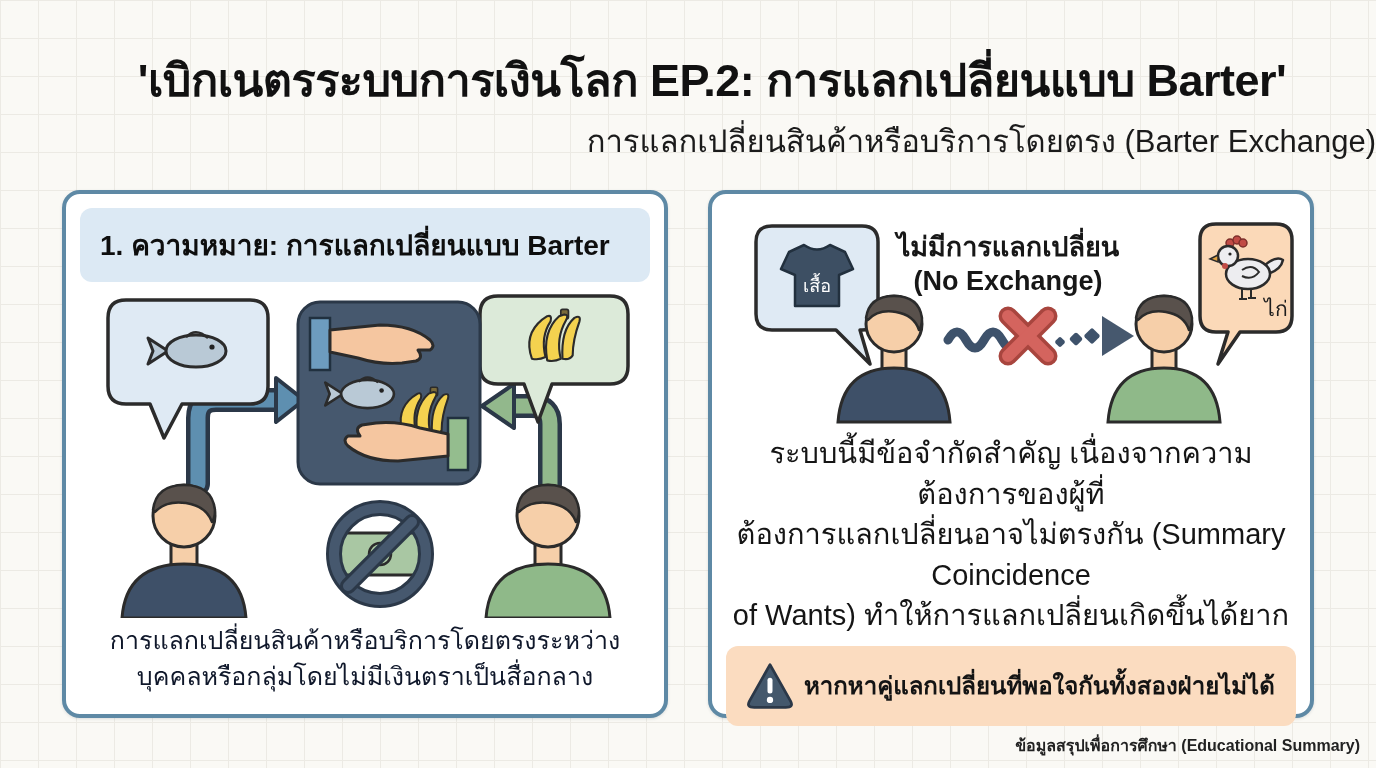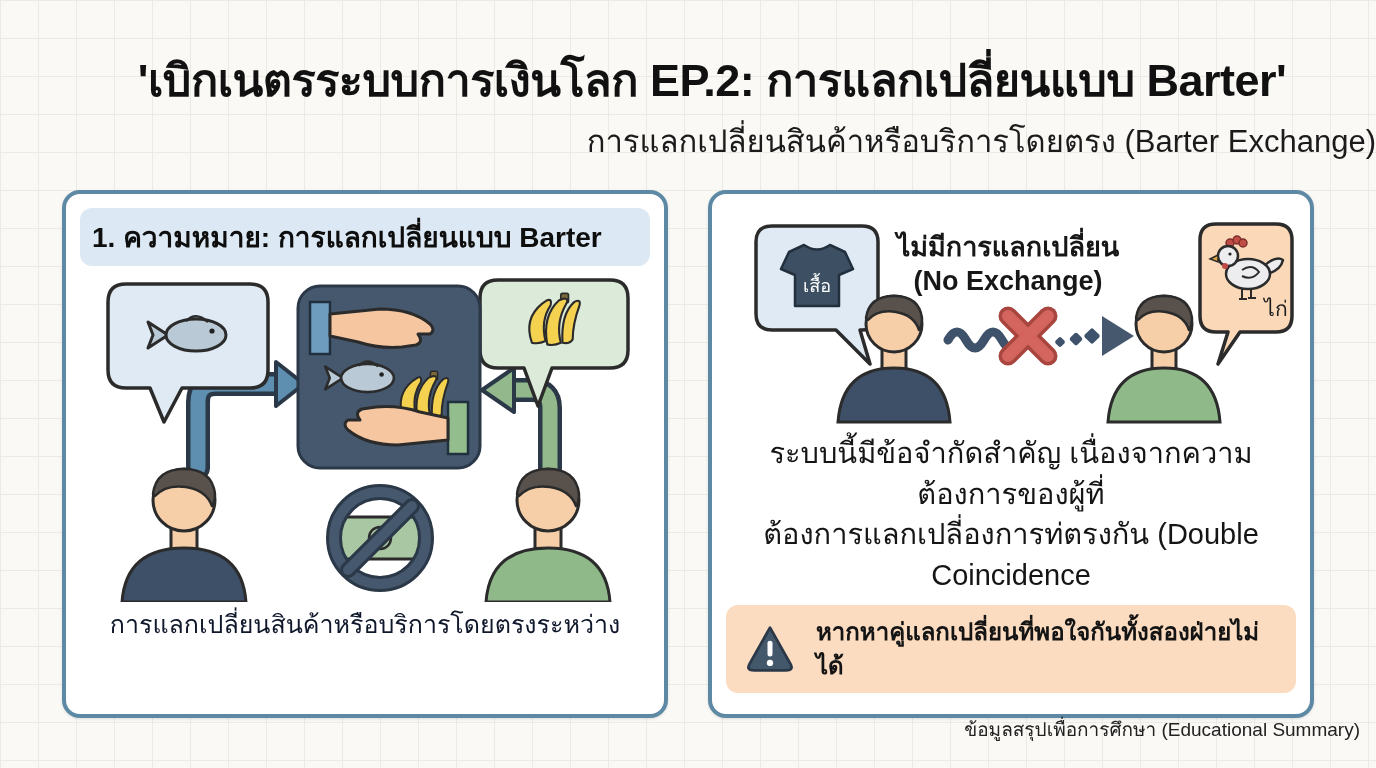--- a/index.html
+++ b/index.html
@@ -21,35 +21,35 @@
     position:absolute; top:116px; left:0; right:0; text-align:right;
     font-size:31px; font-weight:500; color:#1b1b1b;
   }
   .panel{
     position:absolute; top:190px; width:606px; height:528px;
     background:#ffffff; border:4px solid #5e89a5; border-radius:18px;
     box-sizing:border-box; padding:14px; box-shadow:0 1px 3px rgba(40,60,80,.15);
   }
   .panel.left{left:62px;} .panel.right{left:708px;}
   .panel-header{
-    height:58px; background:#dce9f4; border-radius:12px;
-    display:flex; align-items:center; padding:0 12px;
+    height:74px; background:#dce9f4; border-radius:12px;
+    display:flex; align-items:center; padding:0 20px;
     font-size:28px; font-weight:700; color:#0e0e0e; white-space:nowrap;
   }
   .illus{display:block; margin:6px auto 0;}
   .caption{margin-top:4px; text-align:center; font-size:25px; font-weight:500; line-height:1.45; color:#0f172a;}
   .bodytext{margin-top:4px; text-align:center; font-size:29px; font-weight:500; line-height:1.4; color:#151515;}
   .warnbox{
     margin-top:10px; background:#fbdcc0; border-radius:12px;
-    display:flex; align-items:center; gap:18px; padding:10px 16px;
+    display:flex; align-items:center; gap:6px; padding:10px 16px;
     min-height:80px; box-sizing:border-box;
   }
   .warnicon{width:56px; height:52px; flex:0 0 auto;}
   .warntext{font-size:24px; font-weight:600; line-height:1.4; color:#141414;}
-  .footer{position:absolute; right:16px; bottom:24px; font-size:19px; font-weight:400; color:#222;}
+  .footer{position:absolute; right:16px; bottom:10px; font-size:16px; font-weight:700; color:#222;}
   svg text{font-family:"Liberation Sans", sans-serif;}
 </style>
 </head>
 <body>
 
 <div class="page">
 
   <div class="title">'เบิกเนตรระบบการเงินโลก EP.2: การแลกเปลี่ยนแบบ Barter'</div>
   <div class="subtitle">การแลกเปลี่ยนสินค้าหรือบริการโดยตรง (Barter Exchange)</div>
 
@@ -129,20 +129,21 @@
         <circle r="11" fill="none" stroke="#2b2b2b" stroke-width="2.5"></circle>
         <circle r="46" fill="none" stroke="#2b3848" stroke-width="16"></circle>
         <circle r="46" fill="none" stroke="#46586e" stroke-width="10"></circle>
         <line x1="32" y1="-32" x2="-32" y2="32" stroke="#2b3848" stroke-width="16" stroke-linecap="round"></line>
         <line x1="32" y1="-32" x2="-32" y2="32" stroke="#46586e" stroke-width="10" stroke-linecap="round"></line>
       </g>
     </svg>
 
     <div class="caption">
       <div>การแลกเปลี่ยนสินค้าหรือบริการโดยตรงระหว่าง</div>
+      <div>บุคคลหรือกลุ่มโดยไม่มีเงินตราเป็นสื่อกลาง</div>
     </div>
   </div>
 
   <div class="panel right">
 
     <svg class="illus" width="574" height="215" viewBox="0 0 574 215">
       <text x="282" y="42" font-size="27" font-weight="600" text-anchor="middle" fill="#171717">ไม่มีการแลกเปลี่ยน</text>
       <text x="282" y="76" font-size="27" font-weight="600" text-anchor="middle" fill="#171717">(No Exchange)</text>
 
       <path d="M222,126 q9,-16 18,0 q9,16 18,0 q9,-16 18,0 q9,16 18,0" fill="none" stroke="#3e526b" stroke-width="9" stroke-linecap="round"></path>
@@ -195,21 +196,22 @@
       <g transform="translate(438,112)">
         <rect x="-12" y="14" width="24" height="32" fill="#f6cfa9" stroke="#2b2b2b" stroke-width="3"></rect>
         <circle cx="0" cy="-2" r="28" fill="#f6cfa9" stroke="#2b2b2b" stroke-width="3"></circle>
         <path d="M-28,-8 Q-25,-30 0,-30 Q25,-30 28,-8 Q28,0 25,4 Q20,-11 2,-14 Q-16,-17 -26,-6 Z" fill="#59514c" stroke="#2b2b2b" stroke-width="2.5" stroke-linejoin="round"></path>
         <path d="M-56,96 Q-52,42 0,42 Q52,42 56,96 Z" fill="#8fb989" stroke="#2b2b2b" stroke-width="3"></path>
       </g>
     </svg>
 
     <div class="bodytext">
       <div>ระบบนี้มีข้อจำกัดสำคัญ เนื่องจากความต้องการของผู้ที่</div>
-      <div>ต้องการแลกเปลี่องการท่ตรงกัน (Double Coincidence</div>
+      <div>ต้องการแลกเปลี่ยนอาจไม่ตรงกัน (Summary Coincidence</div>
+      <div>of Wants) ทำให้การแลกเปลี่ยนเกิดขึ้นได้ยาก</div>
     </div>
 
     <div class="warnbox">
       <svg class="warnicon" viewBox="0 0 60 56">
         <path d="M30,5 L52,44 Q56,51 47,51 L13,51 Q4,51 8,44 Z" fill="#44586c" stroke="#2b3848" stroke-width="3" stroke-linejoin="round"></path>
         <rect x="27.3" y="19" width="5.4" height="17" rx="2.7" fill="#ffffff"></rect>
         <circle cx="30" cy="43" r="3.4" fill="#ffffff"></circle>
       </svg>
       <div class="warntext">
         <div>หากหาคู่แลกเปลี่ยนที่พอใจกันทั้งสองฝ่ายไม่ได้</div>

